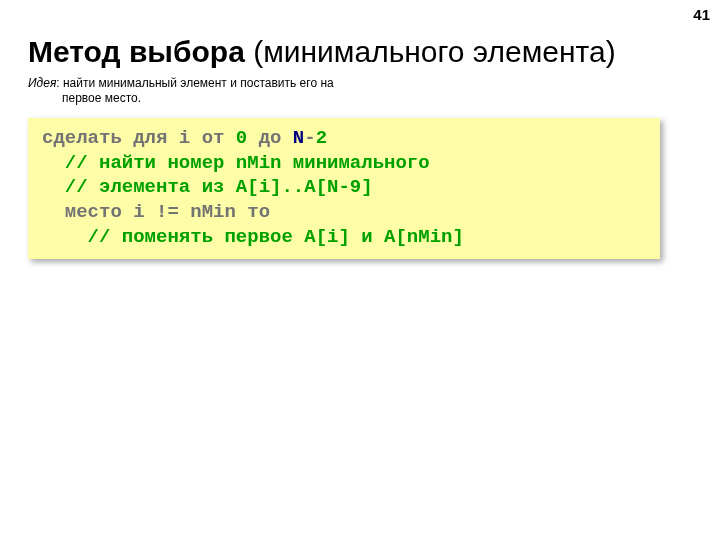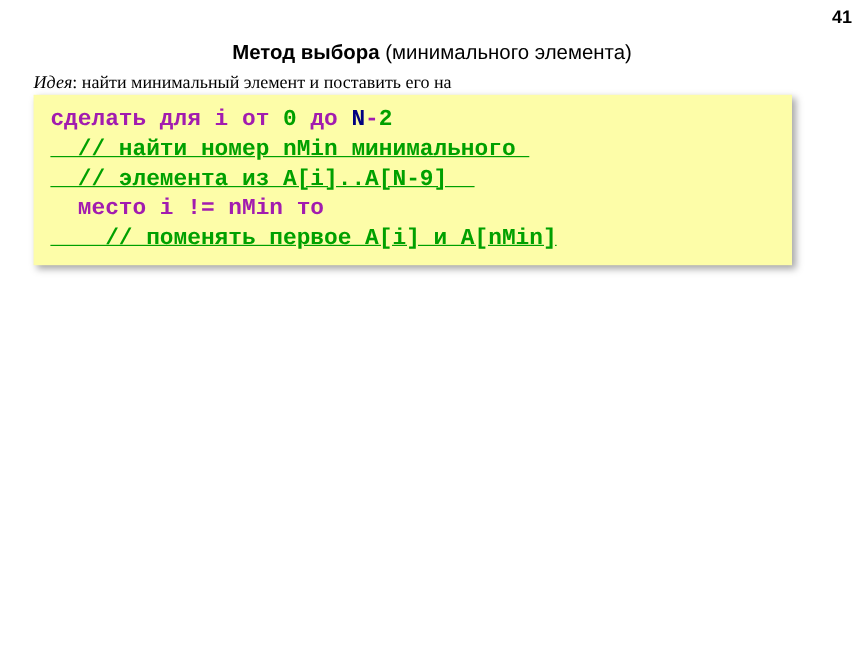--- a/index.html
+++ b/index.html
@@ -21,35 +21,33 @@
   }
   .pagenum {
     position: absolute;
     top: 6px;
     right: 10px;
     font-size: 15px;
     font-weight: bold;
     color: #000;
   }
   .title {
-    font-size: 17px;
+    font-size: 30px;
     margin: 22px 0 6px 0;
     font-weight: normal;
     line-height: 1.2;
-    text-align: center;
   }
   .title .bold {
     font-weight: bold;
   }
   .idea {
-    font-size: 15px;
+    font-size: 12px;
     line-height: 1.25;
-    margin: 4px 0 0 0;
+    margin: 4px 0 12px 0;
     padding-left: 0;
-    font-family: Liberation Serif, serif;
   }
   .idea .label {
     font-style: italic;
   }
   .idea .hang {
     display: block;
     padding-left: 34px;
   }
   .codebox {
     background: #fdfda8;
@@ -57,38 +55,39 @@
     padding: 8px 14px 10px 14px;
     font-family: "Courier New", Courier, monospace;
     font-size: 19px;
     font-weight: bold;
     line-height: 1.3;
     color: #000080;
     width: 632px;
     box-sizing: border-box;
     white-space: pre;
   }
-  .c-kw   { color: #a21caf; }
+  .c-kw   { color: #737373; }
   .c-num  { color: #00a000; }
   .c-numN { color: #000080; }
-  .c-com  { color: #00a000; text-decoration: underline; }
+  .c-com  { color: #00a000; }
 </style>
 </head>
 <body>
 
 <div class="slide">
 
   <div class="pagenum">41</div>
 
   <div class="title">
     <span class="bold">Метод выбора</span><span> (минимального элемента)</span>
   </div>
 
   <div class="idea">
     <span class="label">Идея</span><span>: найти минимальный элемент и поставить его на</span>
+    <span class="hang">первое место.</span>
   </div>
 
   <div class="codebox"><span class="c-kw">сделать для i от </span><span class="c-num">0</span><span class="c-kw"> до </span><span class="c-numN">N</span><span class="c-kw">-</span><span class="c-num">2</span>
 <span class="c-com">  // найти номер nMin минимального </span>
 <span class="c-com">  // элемента из A[i]..A[N-9]  </span>
 <span class="c-kw">  место i != nMin то </span>
 <span class="c-com">    // поменять первое A[i] и A[nMin]</span></div>
 
 </div>
 

